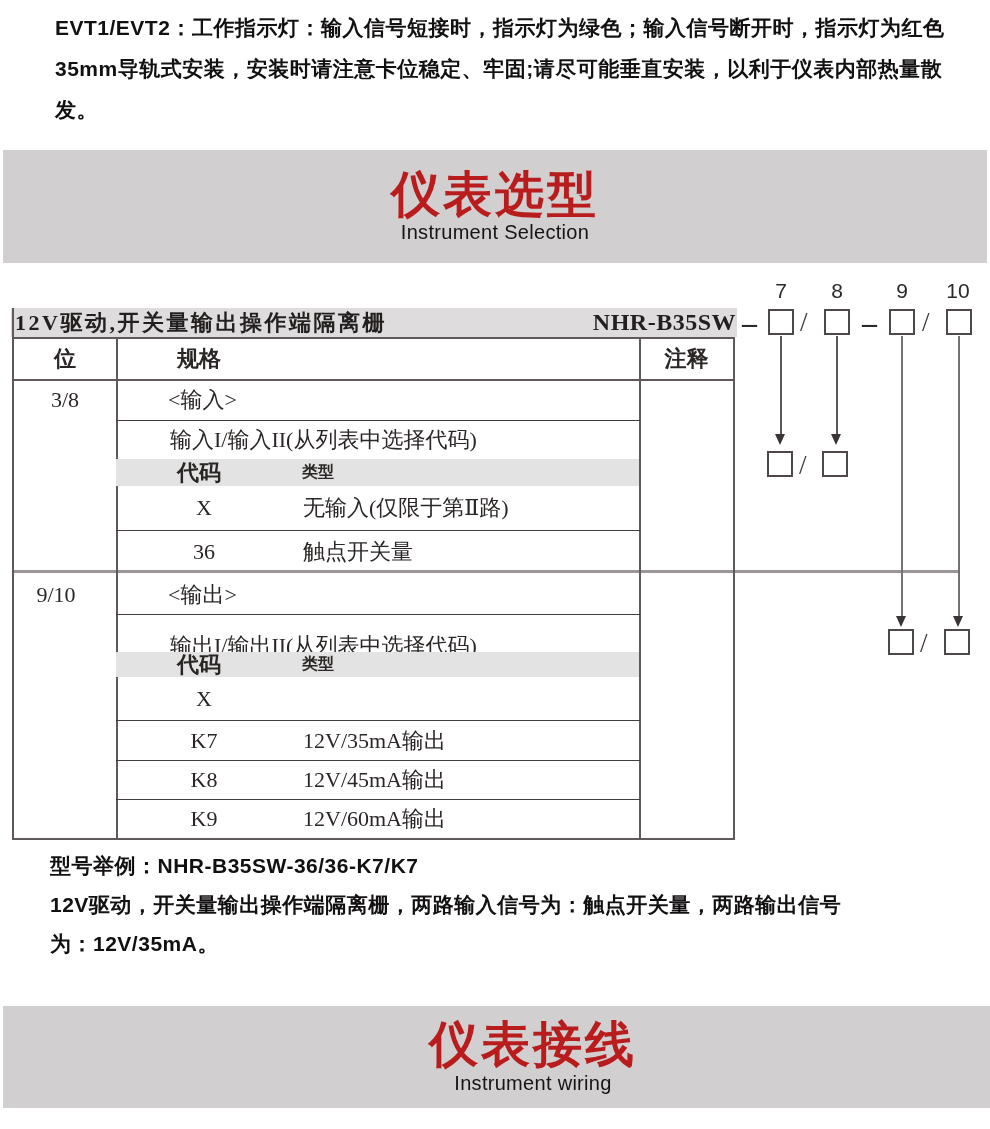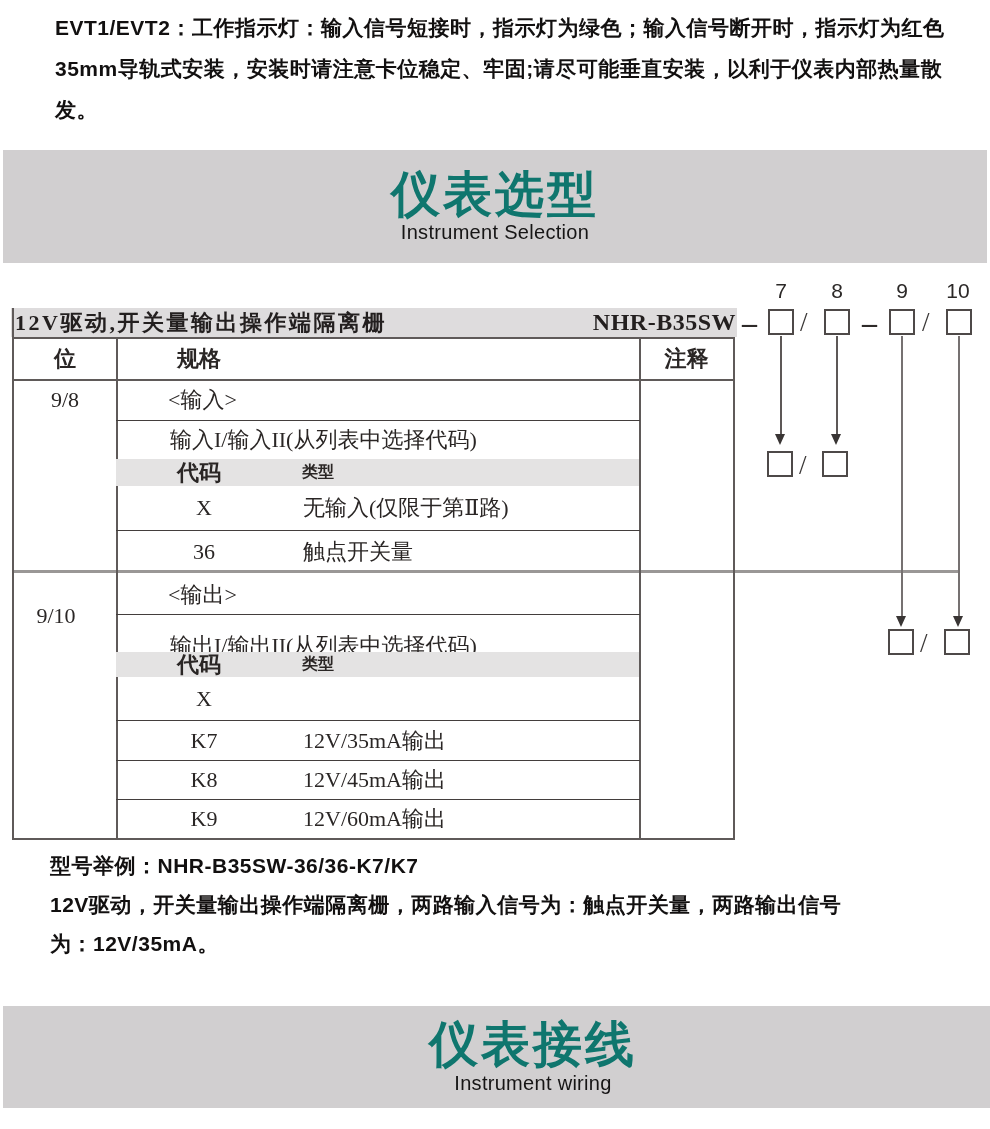--- a/index.html
+++ b/index.html
@@ -14,21 +14,21 @@
     font-size: 21px; font-weight: 600; line-height: 41px;
     color: #121010; letter-spacing: 0.5px;
   }
   
   .banner {
     position: absolute; left: 3px; width: 984px; background: #d1cfd0;
     display: flex; flex-direction: column; align-items: center; justify-content: center;
   }
   .banner-selection { top: 150px; height: 113px; }
   .banner-wiring { top: 1006px; height: 102px; padding-left: 38px; }
-  .banner-title { font-size: 49px; font-weight: 700; letter-spacing: 3px; color: #0f766e; line-height: 1.05; }
+  .banner-title { font-size: 49px; font-weight: 700; letter-spacing: 3px; color: #b91c1c; line-height: 1.05; }
   .banner-subtitle { font-size: 20px; color: #161515; margin-top: 1px; letter-spacing: 0.3px; }
 
   
   .model-bar {
     position: absolute; left: 11px; top: 308px; width: 726px; height: 29px;
     background: #dedcdd; display: flex; align-items: center; justify-content: space-between;
     font-family: "Liberation Serif", "DejaVu Serif", serif; font-weight: 700;
     color: #231f1f;
     text-align: center;
   }
@@ -106,35 +106,35 @@
 
   <div class="spec-table">
     <div class="vline v-col1"></div>
     <div class="vline v-col2"></div>
     <div class="hline hline-header"></div>
 
     <div class="cell-center th" style="left:0; top:0; width:102px; height:40px;">位</div>
     <div class="cell-left th" style="left:163px; top:0; height:40px;">规格</div>
     <div class="cell-center th" style="left:626px; top:0; width:93px; height:40px;">注释</div>
 
-    <div class="cell-center" style="left:0; top:40px; width:102px; height:41px;">9/8</div>
+    <div class="cell-center" style="left:0; top:40px; width:102px; height:41px;">3/8</div>
     <div class="cell-left" style="left:154px; top:40px; height:41px;">&lt;输入&gt;</div>
     <div class="hline subline" style="top:81px;"></div>
     <div class="cell-left" style="left:156px; top:82px; height:38px;">输入I/输入II(从列表中选择代码)</div>
     <div class="gray-subrow" style="top:120px; height:27px;">
       <span class="code-h">代码</span>
       <span class="type-h">类型</span>
     </div>
     <div class="code-val" style="top:147px; height:44px;">X</div>
     <div class="type-val" style="top:147px; height:44px;">无输入(仅限于第Ⅱ路)</div>
     <div class="hline subline" style="top:191px;"></div>
     <div class="code-val" style="top:192px; height:41px;">36</div>
     <div class="type-val" style="top:192px; height:41px;">触点开关量</div>
 
-    <div class="cell-center" style="left:0; top:237px; width:84px; height:38px;margin-top:21px;">9/10</div>
+    <div class="cell-center" style="left:0; top:237px; width:84px; height:38px;">9/10</div>
     <div class="cell-left" style="left:154px; top:237px; height:38px;">&lt;输出&gt;</div>
     <div class="hline subline" style="top:275px;"></div>
     <div class="cell-left" style="left:156px; top:288px; height:37px;">输出I/输出II(从列表中选择代码)</div>
     <div class="gray-subrow" style="top:313px; height:25px;">
       <span class="code-h">代码</span>
       <span class="type-h">类型</span>
     </div>
     <div class="code-val" style="top:338px; height:43px;">X</div>
     <div class="hline subline" style="top:381px;"></div>
     <div class="code-val" style="top:382px; height:39px;">K7</div>

